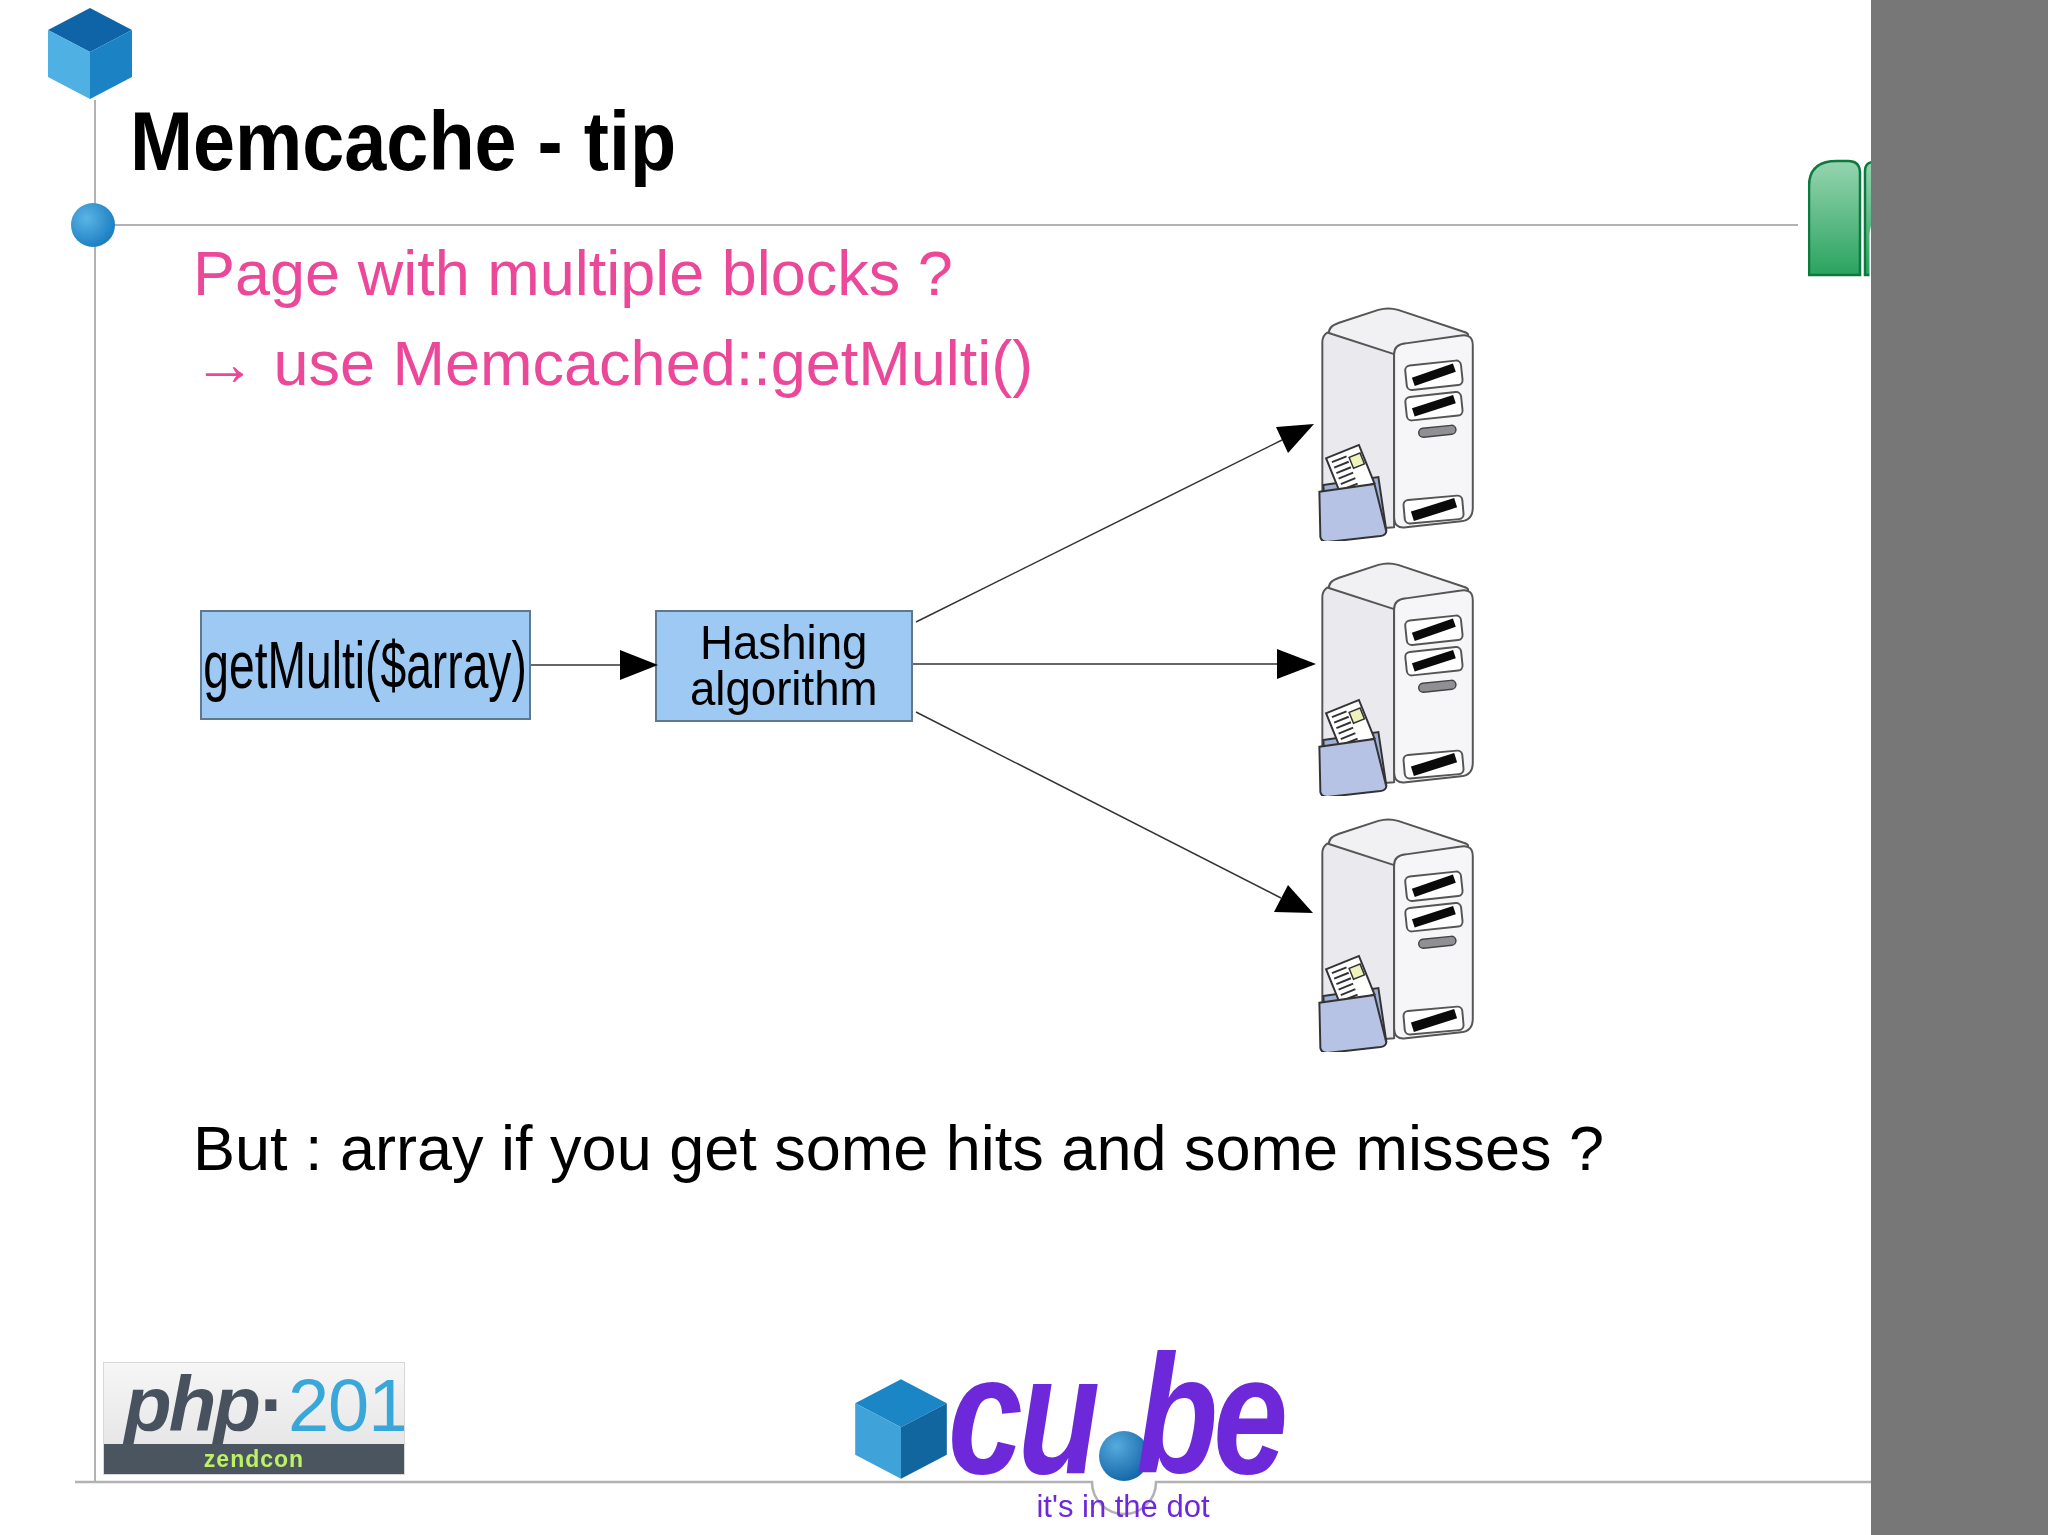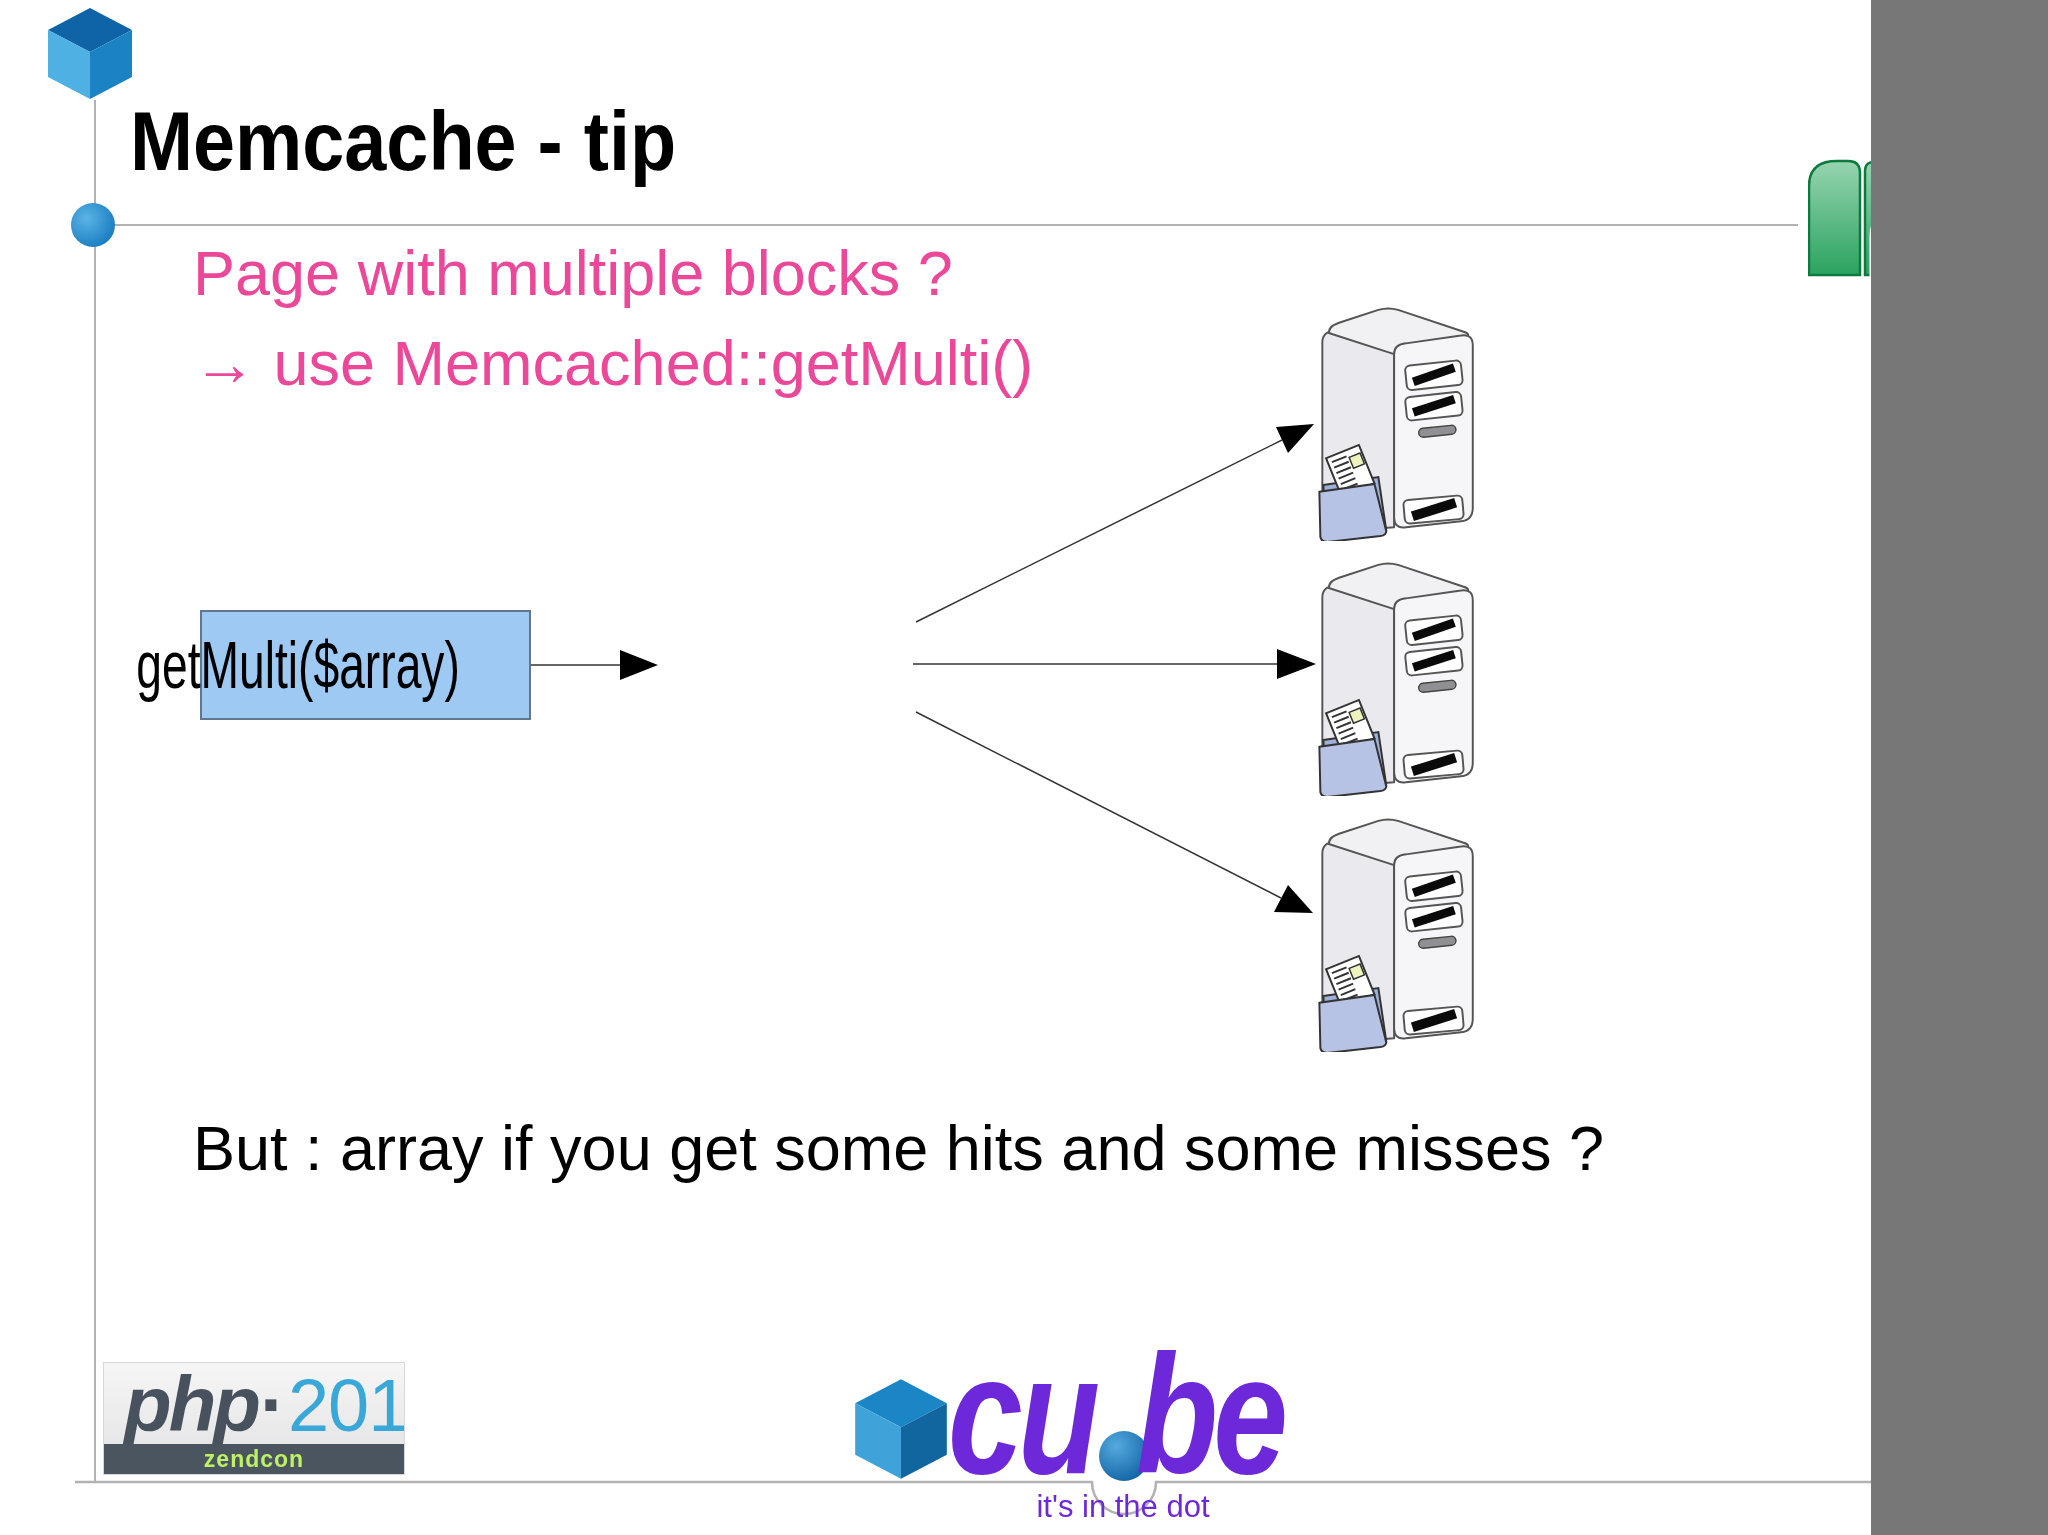--- a/index.html
+++ b/index.html
@@ -16,21 +16,21 @@
     left:130px;top:99px;font-size:84px;font-weight:bold;color:#000;
     line-height:1;white-space:nowrap;
   }
   .title .squeeze{display:inline-block;transform:scaleX(0.9);transform-origin:left;}
   
   .para{left:193px;top:228px;font-size:63px;color:#ec4899;line-height:90px;white-space:nowrap;}
   .question{left:193px;top:1103px;font-size:63px;color:#000;line-height:90px;white-space:nowrap;}
   
   .dbox{
     background:#9dc9f2;border:2px solid #5e7891;box-sizing:border-box;
-    display:flex;align-items:center;justify-content:flex-end;color:#000;
+    display:flex;align-items:center;justify-content:center;color:#000;
   }
   .box-input{left:200px;top:610px;width:331px;height:110px;}
   .box-input .txt{font-size:66px;white-space:nowrap;transform:scaleX(0.70);}
   .box-hash{left:655px;top:610px;width:258px;height:112px;flex-direction:column;}
   .box-hash .txt{font-size:48px;line-height:46px;text-align:center;transform:scaleX(0.95);}
   
   .phplogo{
     left:103px;top:1362px;width:302px;height:113px;
     background:linear-gradient(#f6f6f6,#e1e1e3);border:1px solid #d8d8d8;
     box-sizing:border-box;overflow:hidden;padding-left:24px;
@@ -142,20 +142,26 @@
         <path d="M57,119 L57,15 Q57,6 66,6 L95,6 Q104,6 104,15 L104,119 Z"></path>
         <path d="M109,119 L109,15 Q109,6 118,6 L133,6 Q162,6 162,35 L162,119 Z"></path>
       </g>
       <path d="M66,122 V80 Q66,61 85,61 Q104,61 104,80 V122 M104,80 Q104,61 123,61 Q142,61 142,80 V122" fill="none" stroke="#ffffff" stroke-width="9"></path>
     </svg>
   </div>
 
   <div class="abs dbox box-input">
     <span class="txt">getMulti($array)</span>
   </div>
+  <div class="abs dbox box-hash">
+    <div class="txt">
+      <div>Hashing</div>
+      <div>algorithm</div>
+    </div>
+  </div>
 
   <svg class="abs overlay" width="2048" height="1535" viewBox="0 0 2048 1535">
     <g stroke="#333" stroke-width="1.5">
       <line x1="531" y1="665" x2="622" y2="665"></line>
       <line x1="916" y1="622" x2="1282" y2="440"></line>
       <line x1="913" y1="664" x2="1279" y2="664"></line>
       <line x1="916" y1="712" x2="1281" y2="898"></line>
     </g>
     <g fill="#000">
       <polygon points="658,665 620,650 620,680"></polygon>

